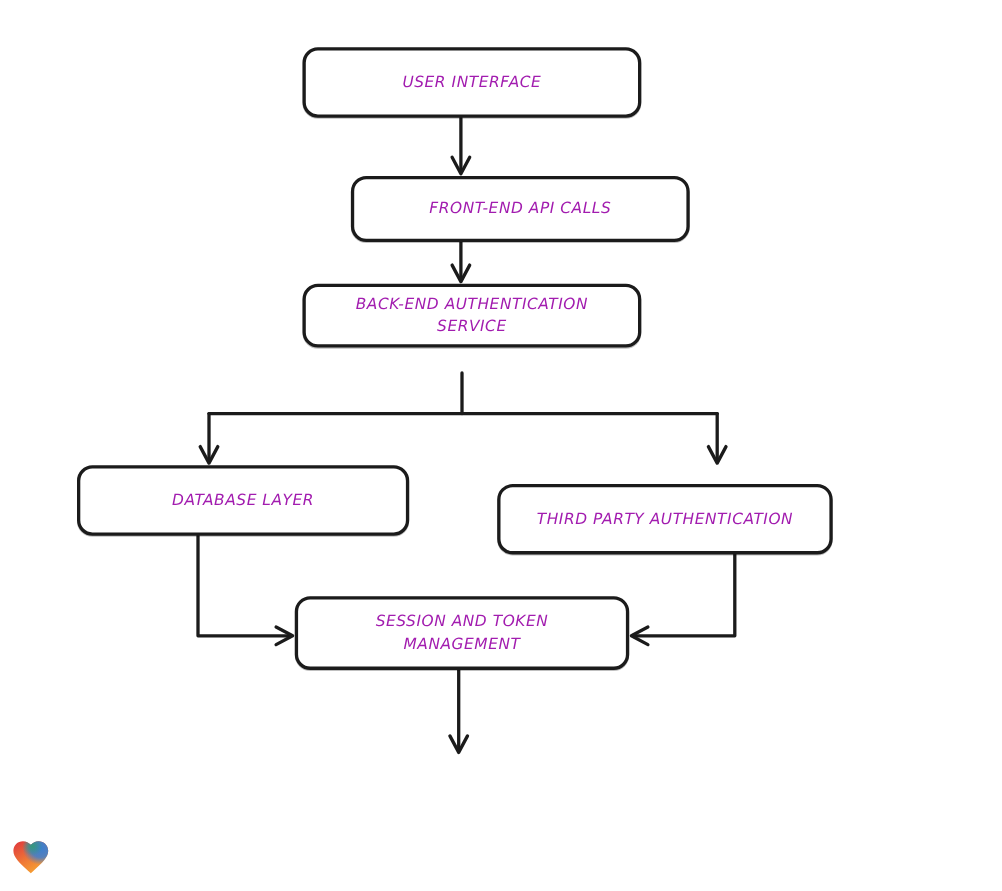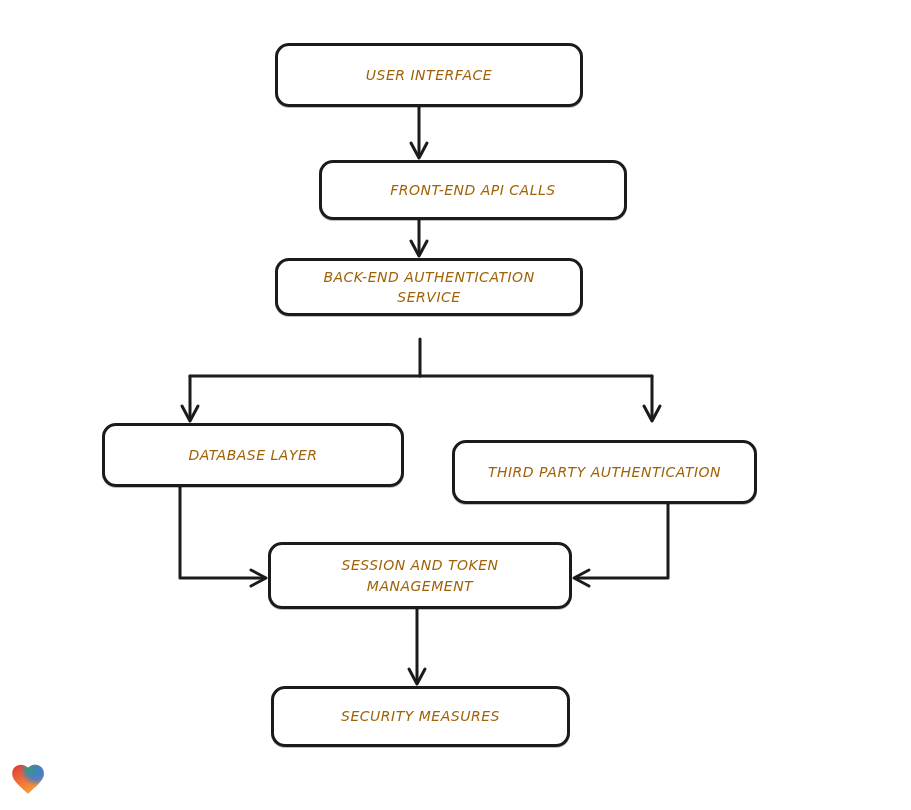--- a/index.html
+++ b/index.html
@@ -27,32 +27,32 @@
     position: absolute;
     box-sizing: border-box;
     background: #ffffff;
     border: 3px solid #1b1b1b;
     border-radius: 14px;
     box-shadow: 0 1px 0 rgba(0,0,0,0.25);
     display: flex;
     align-items: center;
     justify-content: center;
     text-align: center;
-    color: #a16207;
+    color: #a21caf;
     font-style: italic;
     font-size: 14px;
     letter-spacing: 0.5px;
     line-height: 1.45;
   }
   .node .lbl { display: inline-block; }
   #node-user-interface        { left: 275px; top:  43px; width: 308px; height: 64px; }
   #node-front-end-api-calls   { left: 275px; top: 160px; width: 308px; height: 60px; margin-left: 44px; }
   #node-back-end-auth-service { left: 275px; top: 258px; width: 308px; height: 58px; }
   #node-back-end-auth-service .lbl { max-width: 250px; }
-  #node-database-layer        { left:  70px; top: 423px; width: 302px; height: 64px; margin-left: 32px; }
+  #node-database-layer        { left:  70px; top: 423px; width: 302px; height: 64px; }
   #node-third-party-auth      { left: 452px; top: 440px; width: 305px; height: 64px; }
   #node-session-token-mgmt    { left: 268px; top: 542px; width: 304px; height: 67px; }
   #node-session-token-mgmt .lbl { max-width: 215px; }
   #node-security-measures     { left: 271px; top: 686px; width: 299px; height: 61px; }
   .logo-badge {
     position: absolute;
     left: 9px;
     top: 760px;
     width: 38px;
     height: 38px;
@@ -118,23 +118,20 @@
   </div>
 
   <div class="node" id="node-third-party-auth">
     <span class="lbl">THIRD PARTY AUTHENTICATION</span>
   </div>
 
   <div class="node" id="node-session-token-mgmt">
     <span class="lbl">SESSION AND TOKEN MANAGEMENT</span>
   </div>
 
-  <div class="node" id="node-security-measures">
-    <span class="lbl">SECURITY MEASURES</span>
-  </div>
 
   <div class="logo-badge">
     <svg width="38" height="38" viewBox="0 0 24 24" xmlns="http://www.w3.org/2000/svg">
       <defs>
         <linearGradient id="hg-base" x1="0" y1="0.1" x2="0.55" y2="0.95">
           <stop offset="0" stop-color="#e13d3d"></stop>
           <stop offset="0.55" stop-color="#ee7336"></stop>
           <stop offset="1" stop-color="#f59b33"></stop>
         </linearGradient>
         <radialGradient id="hg-blue" cx="0.78" cy="0.22" r="0.52">

